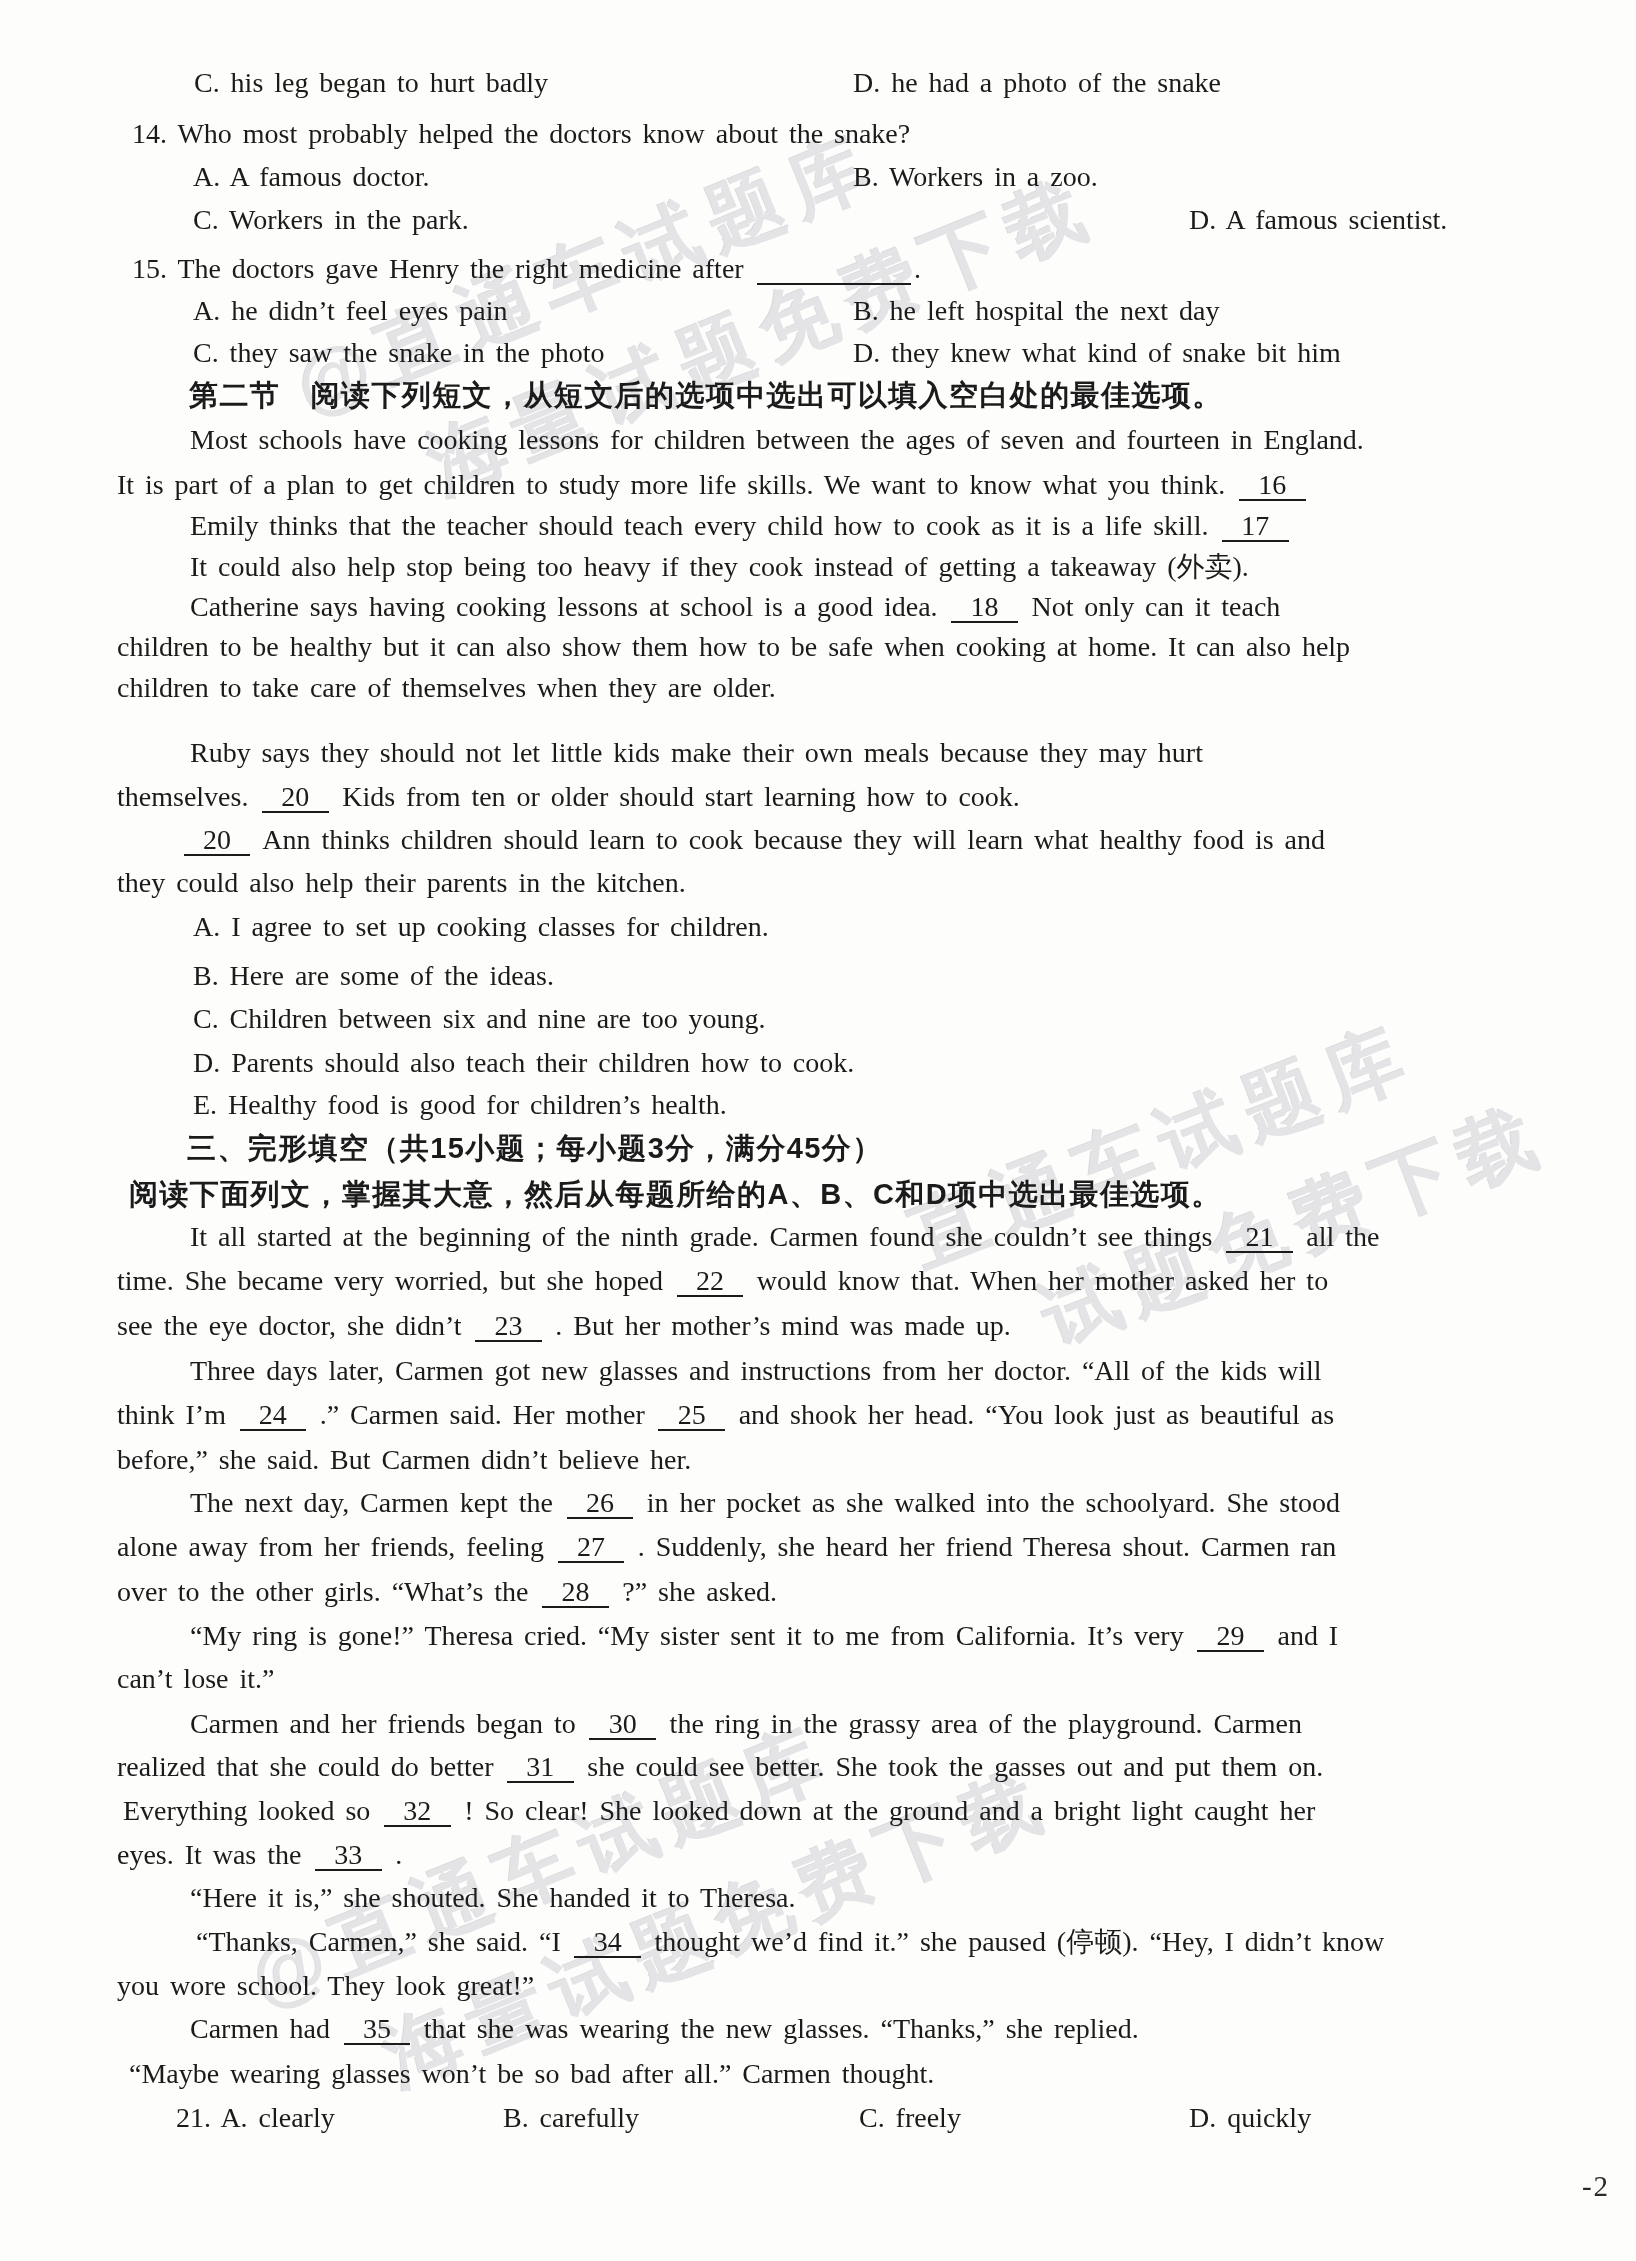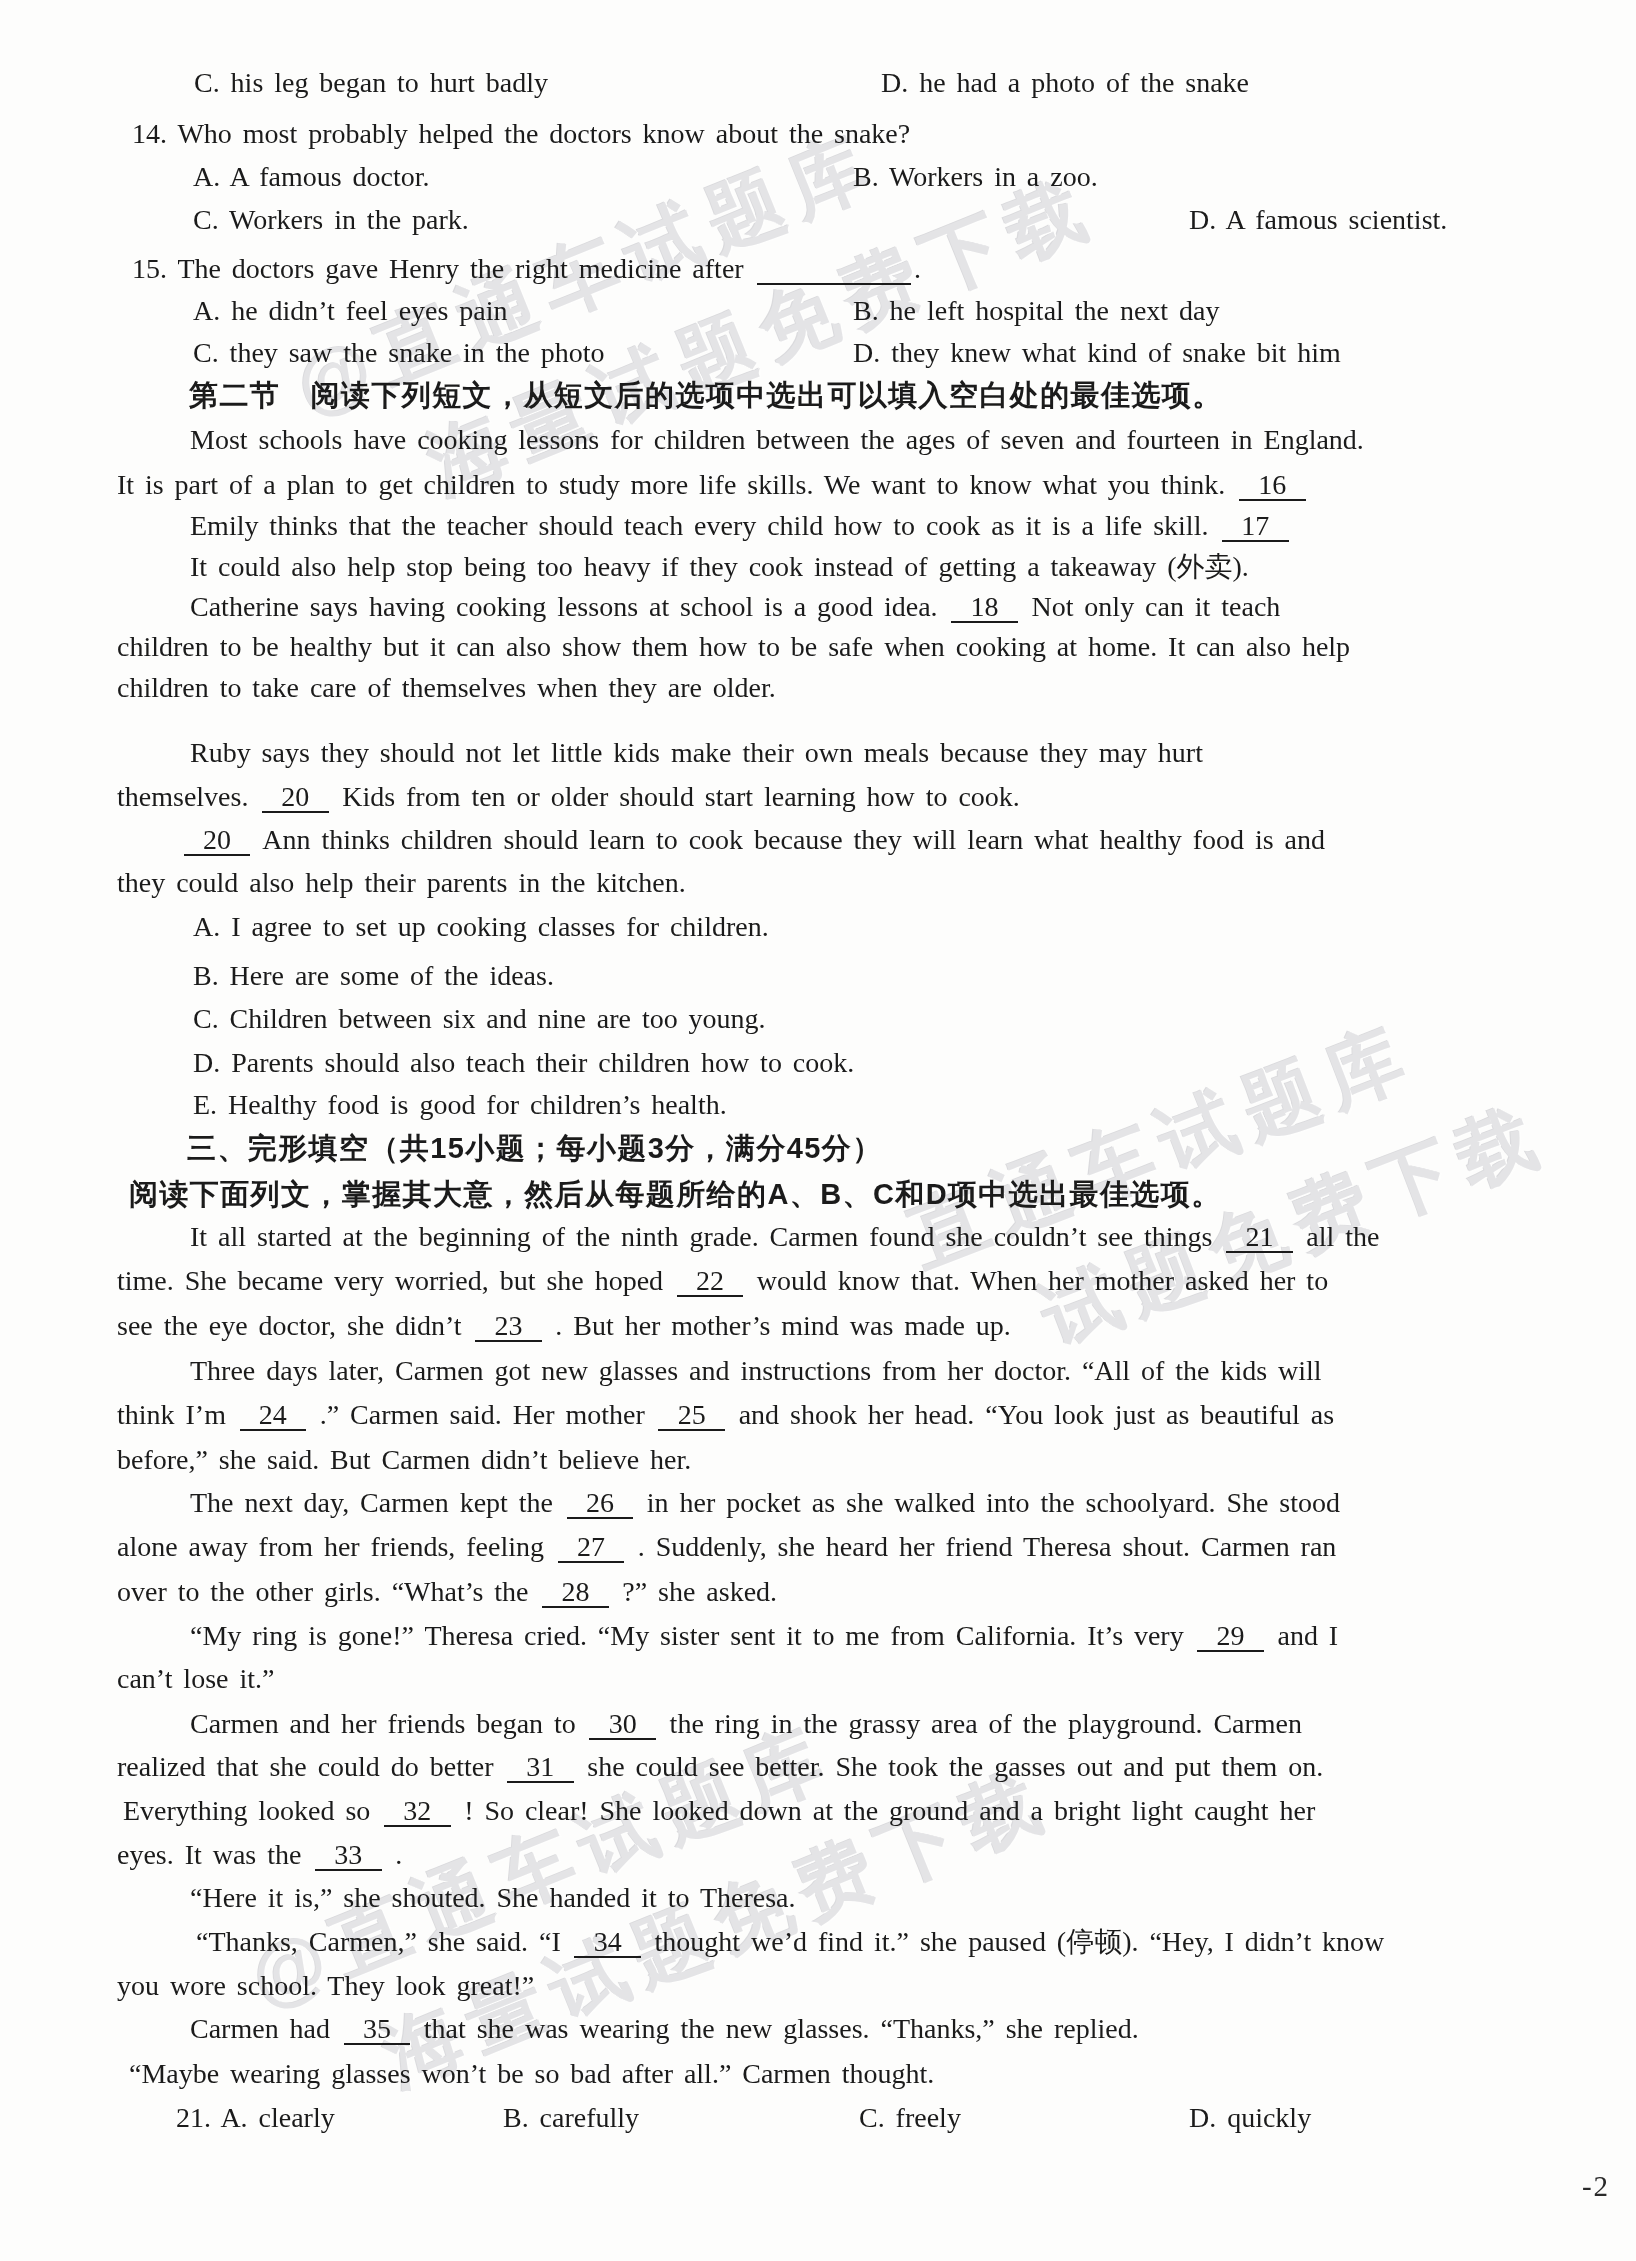--- a/index.html
+++ b/index.html
@@ -39,21 +39,21 @@
 <body>
 
 <div id="page">
   <div id="wm-layer">
       <div class="wm" style="left: 280px; top: 344px; transform: rotate(-22deg);"><span>@直通车试题库</span><span class="wm-l2">海量试题免费下载</span></div>
       <div class="wm" style="left: 895px; top: 1194px; transform: rotate(-21deg);"><span>直通车试题库</span><span class="wm-l2">试题免费下载</span></div>
       <div class="wm" style="left: 235px; top: 1936px; transform: rotate(-22deg);"><span>@直通车试题库</span><span class="wm-l2">海量试题免费下载</span></div>
     </div>
   <div id="text-layer">
       <div class="line en" style="left: 194px; top: 67px;"><span>C. his leg began to hurt badly</span></div>
-      <div class="line en" style="left: 853px; top: 67px; margin-left: 28px;"><span>D. he had a photo of the snake</span></div>
+      <div class="line en" style="left: 853px; top: 67px;"><span>D. he had a photo of the snake</span></div>
       <div class="line en" style="left: 132px; top: 118px;"><span>14. Who most probably helped the doctors know about the snake?</span></div>
       <div class="line en" style="left: 193px; top: 161px;"><span>A. A famous doctor.</span></div>
       <div class="line en" style="left: 853px; top: 161px;"><span>B. Workers in a zoo.</span></div>
       <div class="line en" style="left: 193px; top: 204px;"><span>C. Workers in the park.</span></div>
       <div class="line en" style="left: 1189px; top: 204px;"><span>D. A famous scientist.</span></div>
       <div class="line en" style="left: 132px; top: 253px;"><span>15. The doctors gave Henry the right medicine after </span><span class="blank empty" style="width: 154px;"></span><span>.</span></div>
       <div class="line en" style="left: 193px; top: 295px;"><span>A. he didn’t feel eyes pain</span></div>
       <div class="line en" style="left: 853px; top: 295px;"><span>B. he left hospital the next day</span></div>
       <div class="line en" style="left: 193px; top: 337px;"><span>C. they saw the snake in the photo</span></div>
       <div class="line en" style="left: 853px; top: 337px;"><span>D. they knew what kind of snake bit him</span></div>

